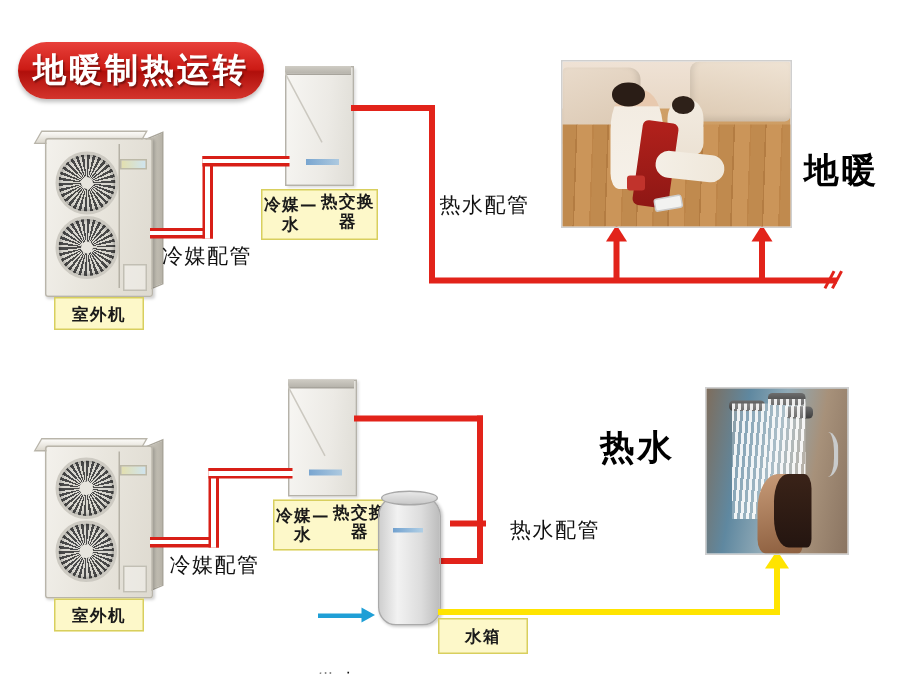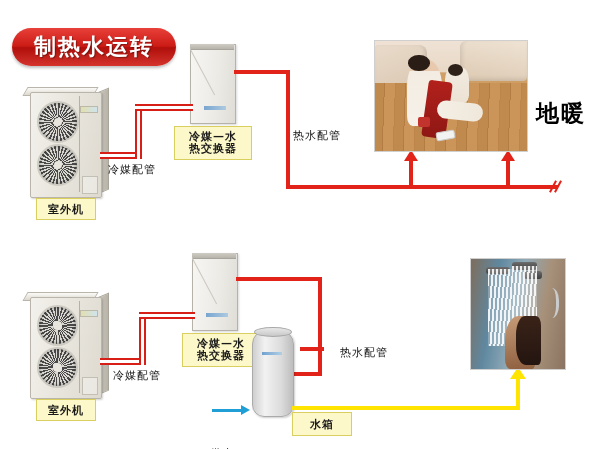--- a/index.html
+++ b/index.html
@@ -37,29 +37,29 @@
   
   .ybox{
     position:absolute;
     background:#fdf8c9;
     border:1px solid #d8cf5e;
     color:#1a1a1a;
     font-size:11px;
     font-weight:bold;
     text-align:center;
     line-height:13px;
-    display:flex;flex-direction:column;align-items:center;justify-content:center;
+    display:flex;flex-direction:row;align-items:center;justify-content:center;
     letter-spacing:1px;
   }
   .ybox .l2{display:block;font-family:Liberation Mono, monospace;}
 
   
   .plabel{
     position:absolute;
-    font-size:11px;
+    font-size:14px;
     color:#111;
     white-space:nowrap;
     letter-spacing:1px;
   }
   .biglabel{
     position:absolute;
     font-size:23px;
     font-weight:bold;
     color:#000;
     white-space:nowrap;
@@ -298,21 +298,21 @@
   .break-mark{
     position:absolute;width:2px;height:13px;background:#e2231a;
     transform:rotate(28deg);
   }
 </style>
 </head>
 <body>
 
 <div class="stage">
 
-  <div class="badge badge-red">制热水运转</div>
+  <div class="badge badge-red">地暖制热运转</div>
 
   <div class="outdoor" style="left:30px;top:92px;width:70px;height:104px;">
     <div class="od-top"></div>
     <div class="od-side"></div>
     <div class="od-body"></div>
     <div class="od-fan" style="left:7px;top:9px;width:38px;height:38px;"></div>
     <div class="od-fan" style="left:7px;top:52px;width:38px;height:38px;"></div>
     <div class="od-logo" style="left:50px;top:14px;width:16px;height:5px;"></div>
     <div class="od-vline" style="left:49px;top:4px;height:96px;"></div>
     <div class="od-panel" style="left:52px;top:84px;width:14px;height:16px;"></div>
@@ -421,14 +421,15 @@
     <div class="sh-wall"></div>
     <div class="sh-head a"></div>
     <div class="sh-head b"></div>
     <div class="sh-head c"></div>
     <div class="sh-water w1"></div>
     <div class="sh-water w2"></div>
     <div class="sh-person"></div>
     <div class="sh-hair"></div>
     <div class="sh-hose"></div>
   </div>
+  <div class="biglabel" style="left:400px;top:283px;">热水</div>
 
 </div>
 
 </body></html>

